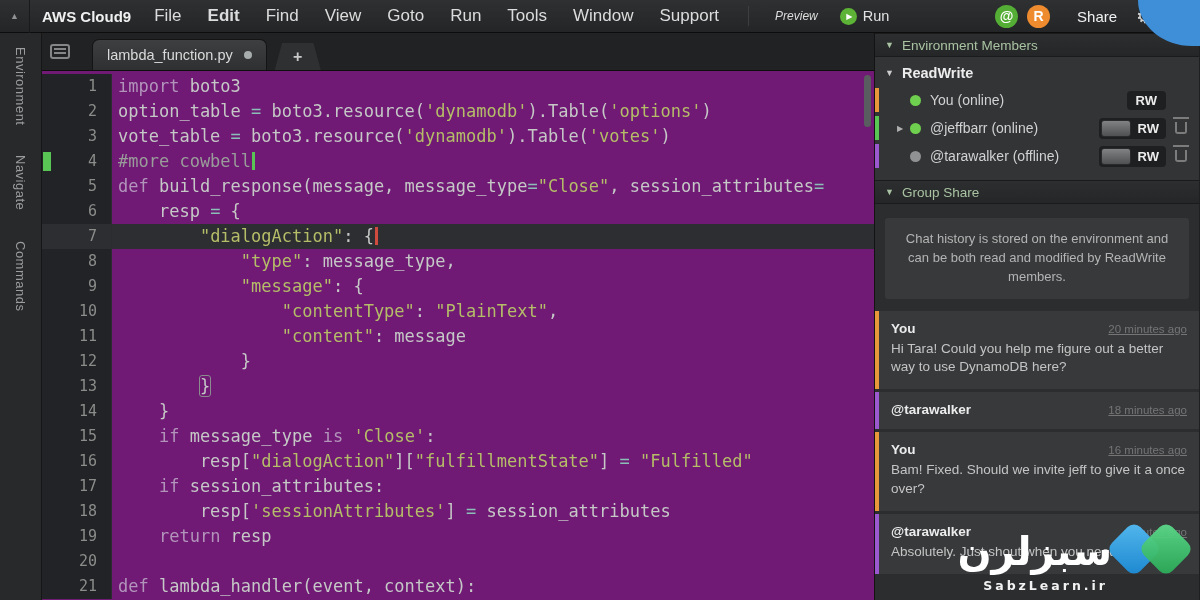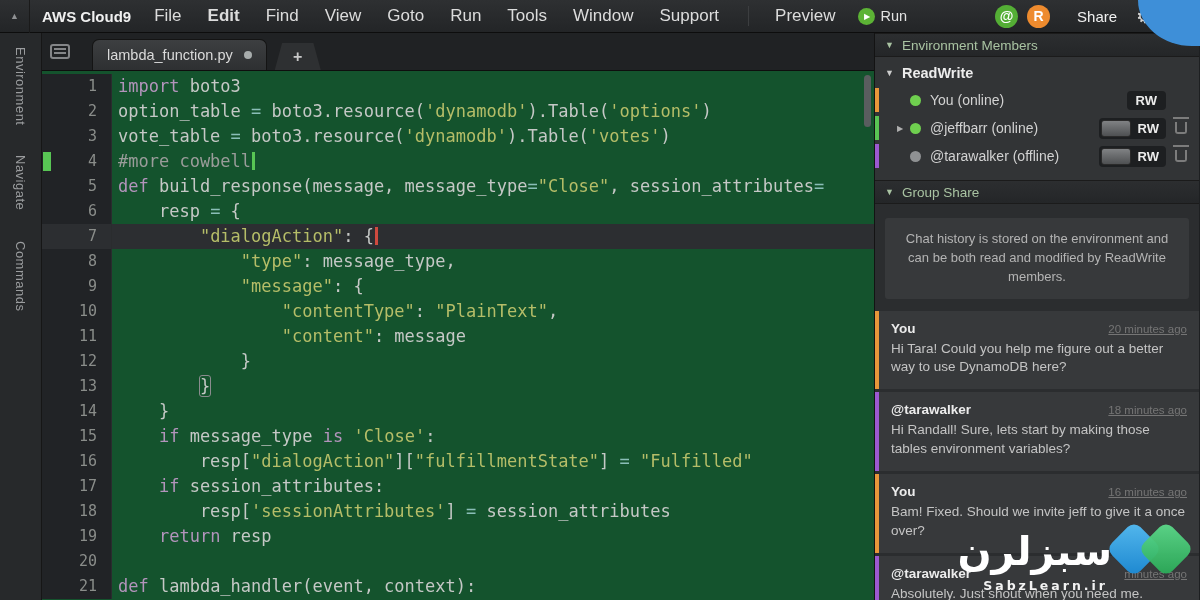--- a/index.html
+++ b/index.html
@@ -13,21 +13,21 @@
   .menubar {
     height:33px; display:flex; align-items:center;
     background:linear-gradient(#2e3032,#232527);
     border-bottom:1px solid #0d0d0d; position:relative; z-index:5;
   }
   .menu-collapse { width:30px; height:33px; display:flex; align-items:center; justify-content:center;
     border-right:1px solid #1a1a1a; color:#8f9193; font-size:9px; }
   .brand { font-weight:bold; font-size:15px; color:#f0f0f0; padding:0 10px 0 12px; }
   .menu-item { padding:0 13px; font-size:17px; color:#dcdcdc; cursor:default; }
   .menu-divider { width:1px; height:20px; background:#3c3e40; margin:0 16px; }
-  .preview-label { font-size:17px; color:#dcdcdc; padding:0 10px; }
+  .preview-label { font-size:12px; color:#dcdcdc; padding:0 10px;font-style:italic; }
   .run-btn { display:flex; align-items:center; gap:6px; padding:0 12px; }
   .play-circle { width:17px; height:17px; border-radius:50%; background:#5cb335;
     display:flex; align-items:center; justify-content:center; color:#fff; font-size:8px; padding-left:2px; }
   .run-label { font-size:14.5px; color:#e2e2e2; }
   .menubar-right { margin-left:auto; display:flex; align-items:center; padding-right:46px; gap:9px; }
   .avatar { width:23px; height:23px; border-radius:50%; display:flex; align-items:center; justify-content:center;
     color:#fff; font-weight:bold; font-size:14px; }
   .avatar-at { background:#54ae35; }
   .avatar-r  { background:#ee8b2e; margin-right:18px; }
   .share-label { font-size:15px; color:#f0f0f0; margin-right:10px; }
@@ -35,21 +35,21 @@
   .corner-blue { position:absolute; top:0; right:0; width:62px; height:46px;
     background:#3e8fd8; border-bottom-left-radius:100% 115%; z-index:60; }
 
   
   .main { display:flex; height:567px; }
 
   .dock-left { width:42px; background:#27292b; border-right:1px solid #161616;
     display:flex; flex-direction:column; align-items:center; padding-top:14px; gap:30px; }
   .side-label { writing-mode:vertical-rl; font-size:13px; color:#9b9d9f; letter-spacing:.5px; cursor:default; }
 
-  .editor-col { width:832px; display:flex; flex-direction:column; background:#14532d; }
+  .editor-col { width:832px; display:flex; flex-direction:column; background:#701a75; }
 
   
   .tabbar { height:38px; background:#202224; border-bottom:1px solid #0e0e0e;
     display:flex; align-items:flex-end; position:relative; }
   .tabs-icon-box { width:36px; height:38px; display:flex; align-items:center; justify-content:center; }
   .tabs-icon { width:20px; height:15px; border:2px solid #848688; border-radius:3px; position:relative; }
   .tabs-icon::before { content:""; position:absolute; left:2px; right:2px; top:2px; height:2px;
     background:#848688; box-shadow:0 4px 0 #848688; }
   .tab-active { height:31px; display:flex; align-items:center; padding:0 14px;
     background:linear-gradient(#3d3f41,#2e3032); border:1px solid #141414; border-bottom:none;
@@ -328,21 +328,20 @@
               <span class="chat-author">You</span>
               <span class="chat-time">20 minutes ago</span>
             </div>
             <div class="chat-text">Hi Tara! Could you help me figure out a better way to use DynamoDB here?</div>
           </div>
           <div class="chat-card" style="border-left-color: rgb(155, 89, 208);">
             <div class="chat-card-head">
               <span class="chat-author">@tarawalker</span>
               <span class="chat-time">18 minutes ago</span>
             </div>
-            <div class="chat-text">Hi Randall! Sure, lets start by making those tables environment variables?</div>
           </div>
           <div class="chat-card" style="border-left-color: rgb(232, 151, 58);">
             <div class="chat-card-head">
               <span class="chat-author">You</span>
               <span class="chat-time">16 minutes ago</span>
             </div>
             <div class="chat-text">Bam! Fixed. Should we invite jeff to give it a once over?</div>
           </div>
           <div class="chat-card" style="border-left-color: rgb(155, 89, 208);">
             <div class="chat-card-head">

